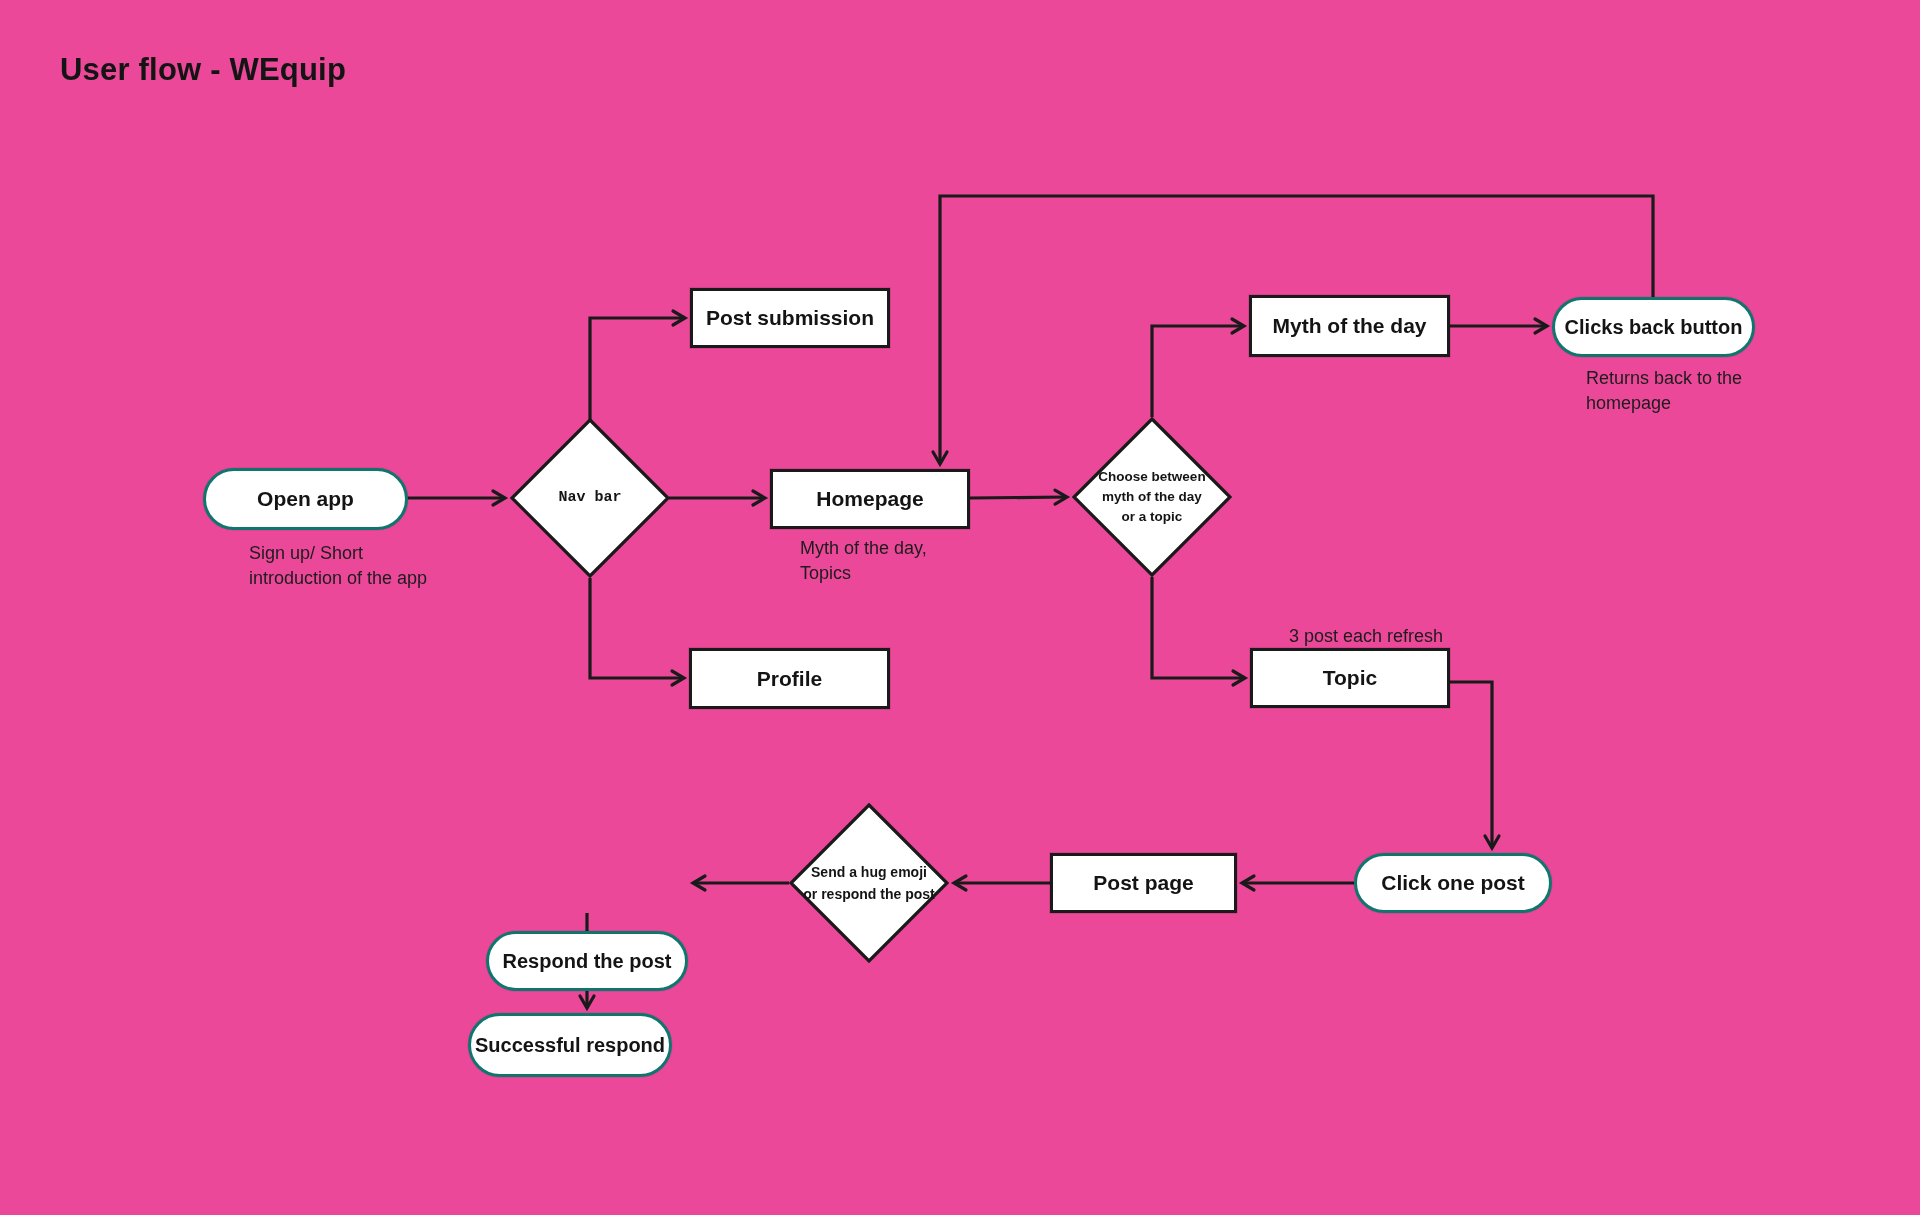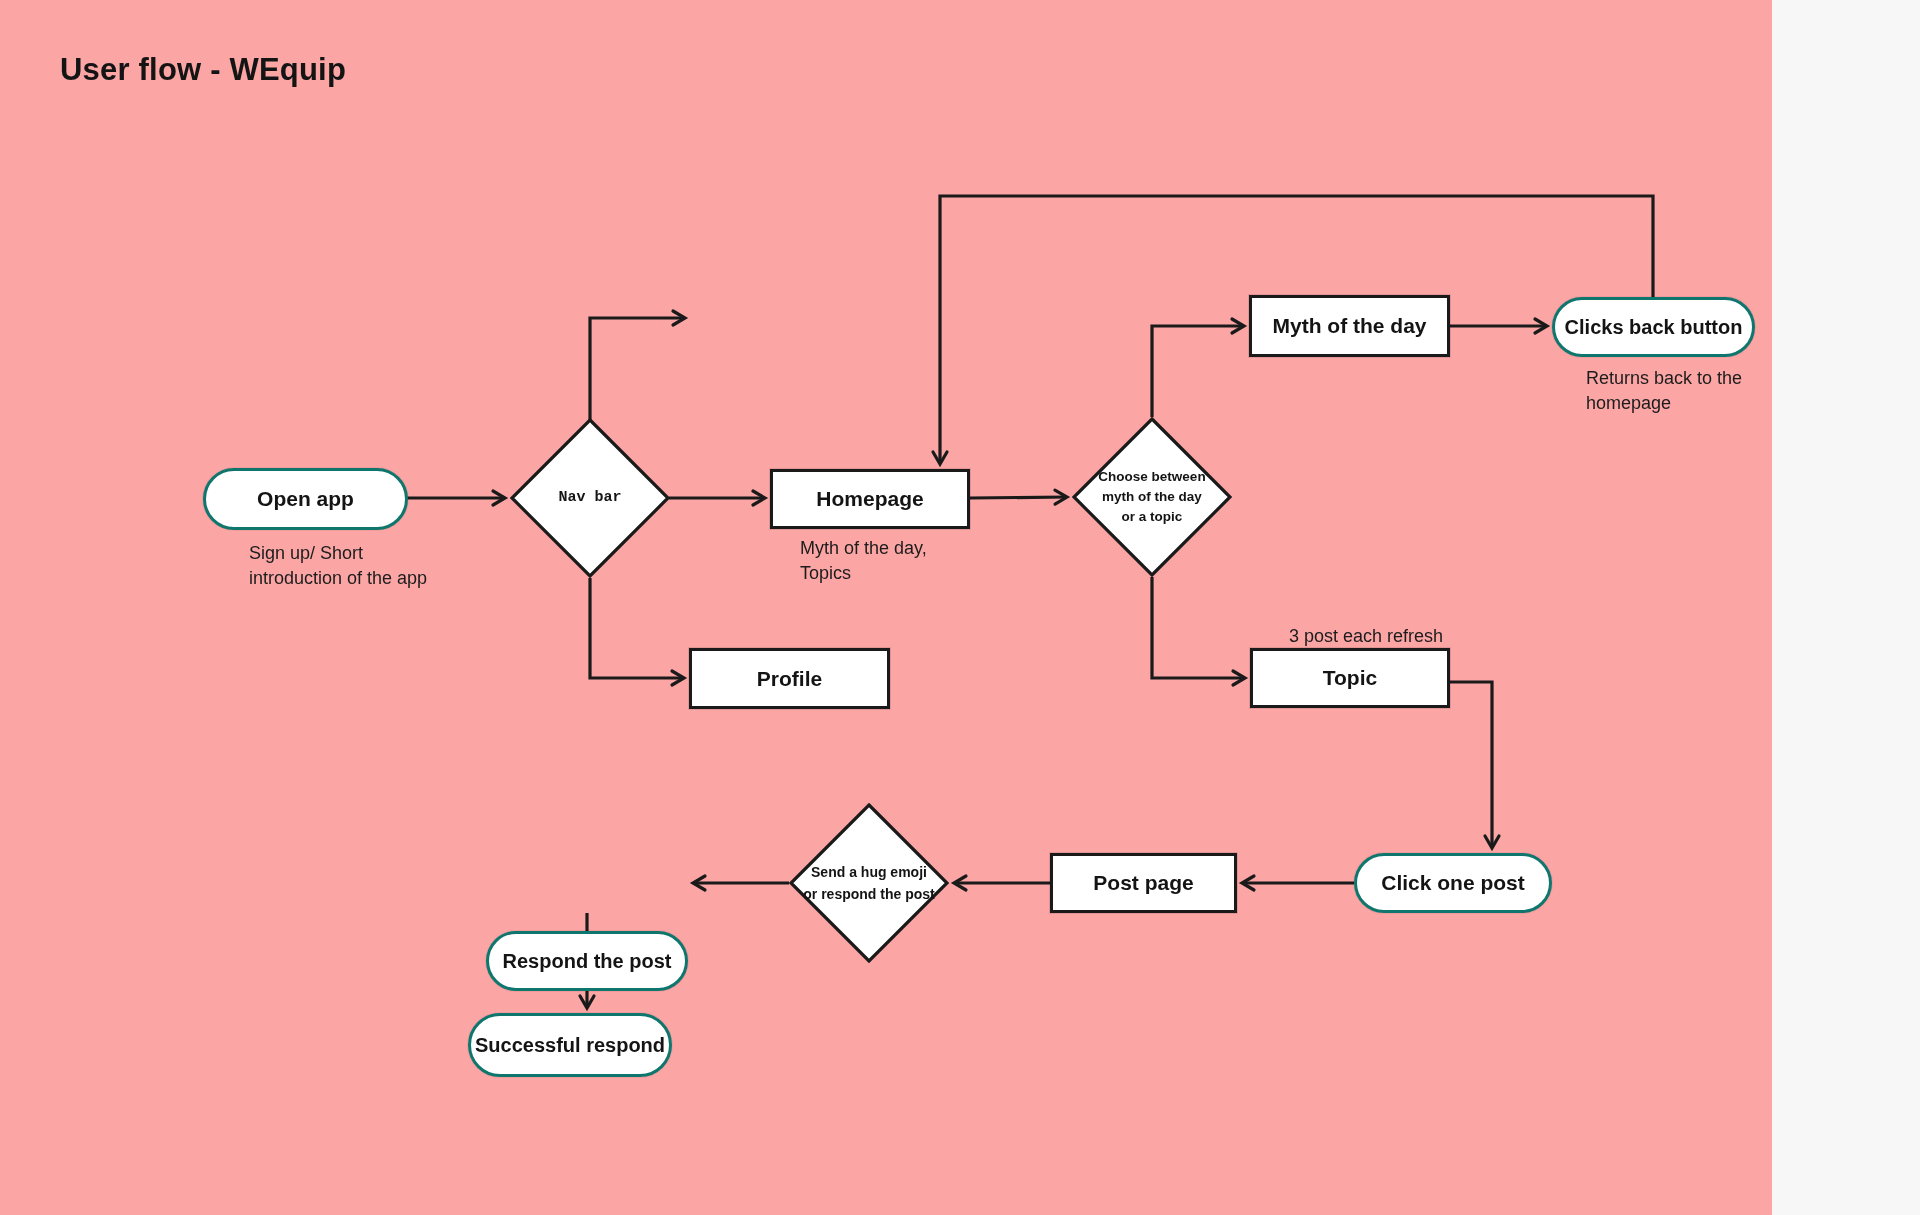--- a/index.html
+++ b/index.html
@@ -1,20 +1,20 @@
 <!DOCTYPE html>
 <html><head>
 <meta charset="utf-8">
 <style>
   html, body { margin: 0; padding: 0; background: #f7f7f7; }
   .canvas {
     position: relative;
-    width: 1772px;
+    width: 1920px;
     height: 1215px;
-    background: #fca5a5;
+    background: #ec4899;
     font-family: "Liberation Sans", sans-serif;
     color: #1a1a1a;
     overflow: hidden;
   }
   .page-title {
     position: absolute;
     left: 60px;
     top: 52px;
     margin: 0;
     font-size: 31px;
@@ -115,20 +115,23 @@
   <div class="note" style="left:249px; top:541px;">Sign up/ Short
 introduction of the app</div>
 
   <div class="node diamond" style="left:510px; top:418px; width:160px; height:160px;font-family:Liberation Mono, monospace;">
     <svg viewBox="0 0 160 160">
       <polygon points="80,2 158,80 80,158 2,80" fill="#ffffff" stroke="#1a1a1a" stroke-width="3.2"></polygon>
     </svg>
     <span class="diamond-label label-sm">Nav bar</span>
   </div>
 
+  <div class="node rect" style="left:690px; top:288px; width:200px; height:60px;">
+    <span class="node-label">Post submission</span>
+  </div>
 
   <div class="node rect" style="left:770px; top:469px; width:200px; height:60px;">
     <span class="node-label">Homepage</span>
   </div>
   <div class="note" style="left:800px; top:536px;">Myth of the day,
 Topics</div>
 
   <div class="node rect" style="left:689px; top:648px; width:201px; height:61px;">
     <span class="node-label">Profile</span>
   </div>

